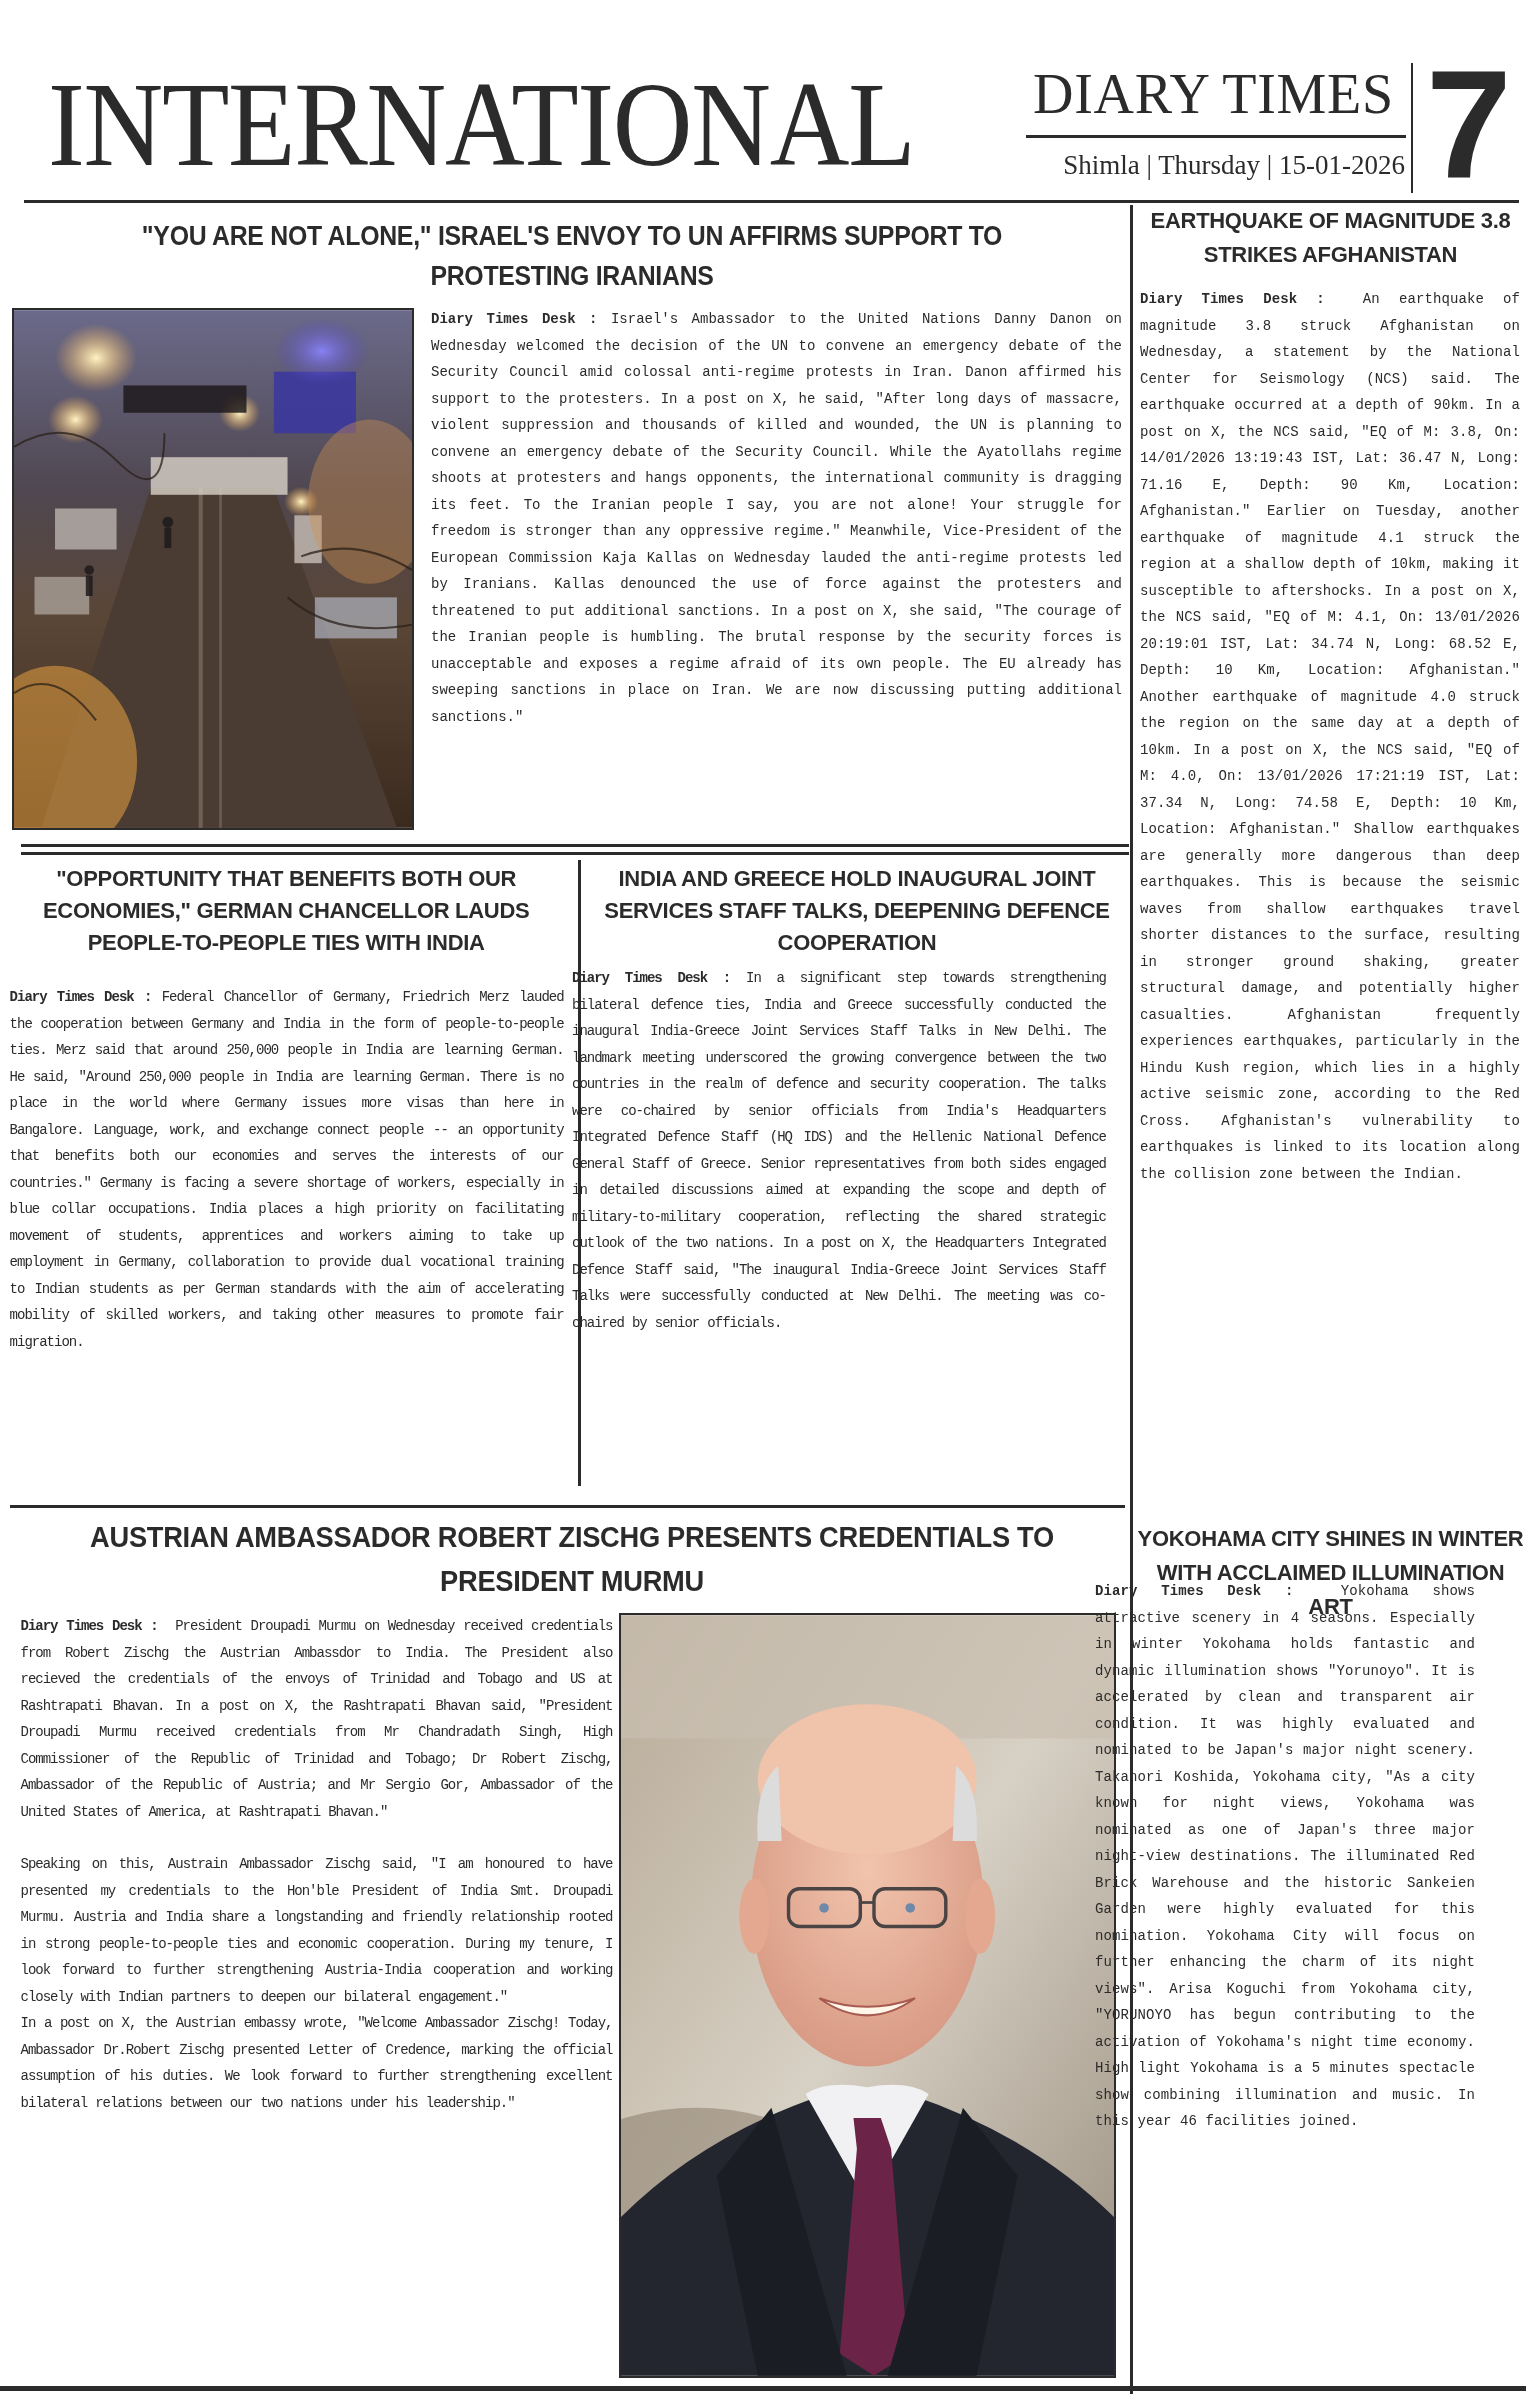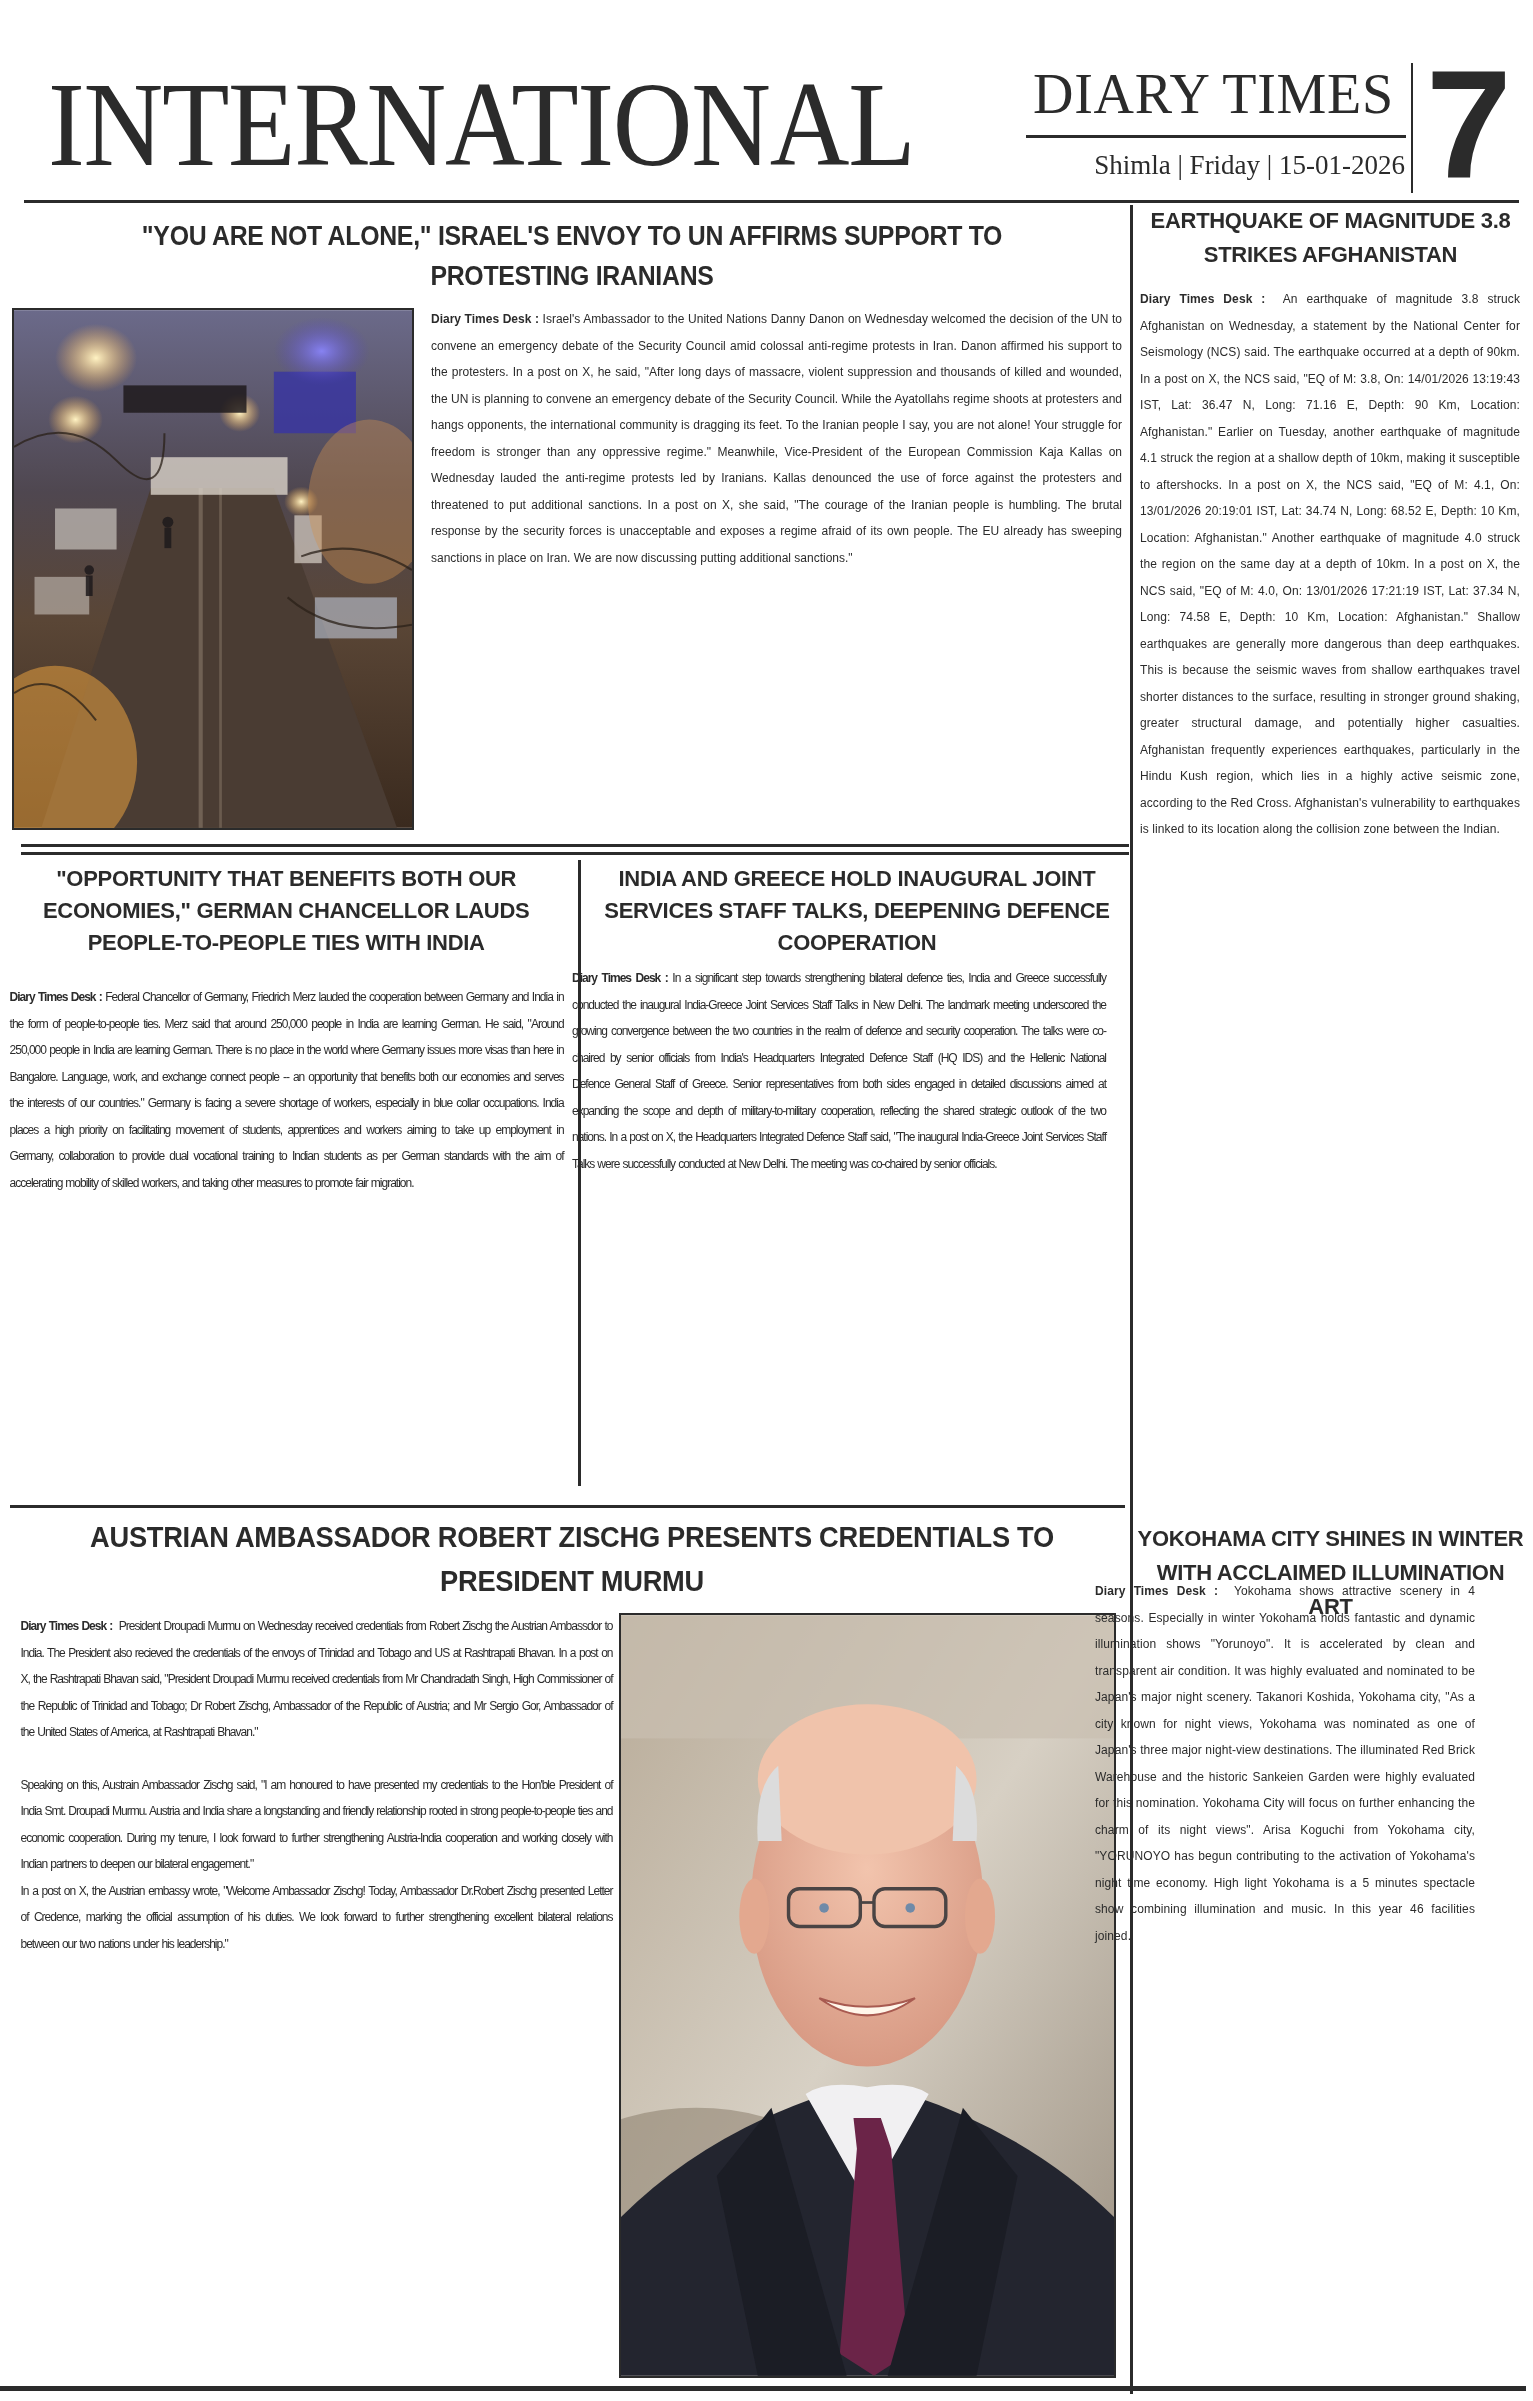--- a/index.html
+++ b/index.html
@@ -21,35 +21,35 @@
 
   
   .headline { font-family: "Liberation Sans Narrow", "Liberation Sans", sans-serif; font-weight: 700; color: #2b2b2b; text-align: center;
               text-transform: uppercase; letter-spacing: -0.3px; }
   .h-lead { left: 20.5px; top: 216px; width: 1102px; font-size: 27px; line-height: 40px; transform: scaleX(0.92); transform-origin: center top; }
   .h-col { font-size: 22px; line-height: 32px; }
   .h-right { font-size: 22px; line-height: 34px; }
   .h-bottom { left: 20.5px; top: 1515px; width: 1102px; font-size: 29px; line-height: 44px; transform: scaleX(0.94); transform-origin: center top; }
 
   
-  .copy { font-family: Liberation Sans, sans-serif; font-size: 12px; line-height: 26.5px; text-align: justify; color: #2b2b2b; }
+  .copy { font-family: Liberation Mono, monospace; font-size: 14px; line-height: 26.5px; text-align: justify; color: #2b2b2b; }
   .copy.narrow { letter-spacing: -1px; word-spacing: 0.7px; }
   .copy .desk { font-weight: 700; }
   .copy p { margin: 0; }
 
   .rule { background: #2b2b2b; }
   .photo { border: 2.1px solid #2b2b2b; box-sizing: border-box; overflow: hidden; }
 </style>
 </head>
 <body>
 
 <div class="abs section-title">INTERNATIONAL</div>
 <div class="abs paper-name">DIARY TIMES</div>
 <div class="abs mast-rule rule"></div>
-<div class="abs dateline">Shimla | Friday | 15-01-2026</div>
+<div class="abs dateline">Shimla | Thursday | 15-01-2026</div>
 <div class="abs mast-vrule"></div>
 <div class="abs page-number">7</div>
 <div class="abs top-rule"></div>
 
 <div class="abs headline h-lead">"YOU ARE NOT ALONE," ISRAEL'S ENVOY TO UN AFFIRMS SUPPORT TO PROTESTING IRANIANS</div>
 
 <div class="abs photo" style="left:12.3px; top:308px; width:402px; height:522px;" title="Night street scene of anti-regime protests in Iran">
   <svg width="398" height="518" viewBox="0 0 582 757">
     <defs>
       <linearGradient id="skyg" x1="0" y1="0" x2="0" y2="1">

